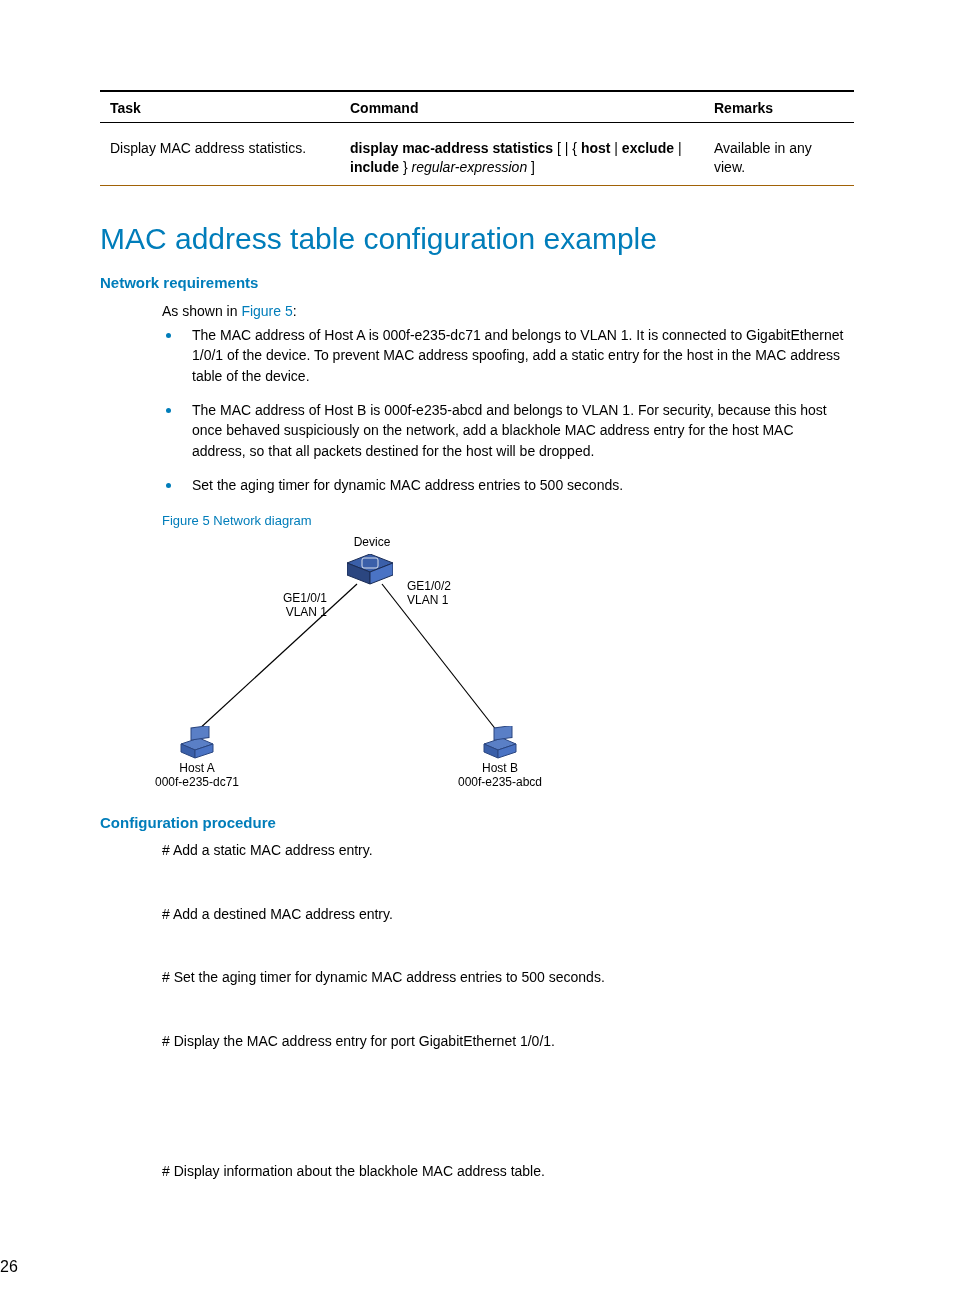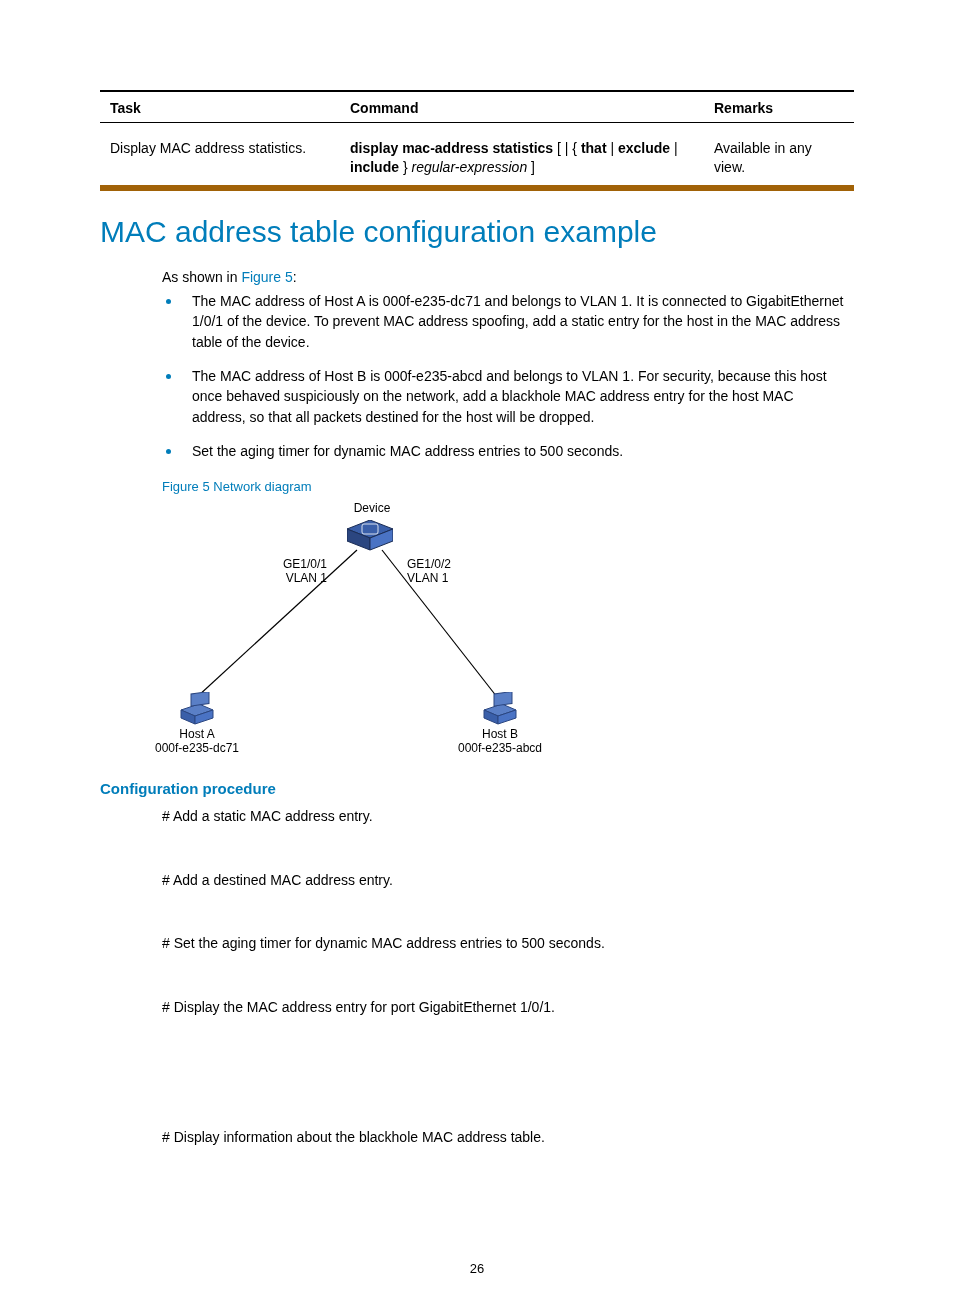--- a/index.html
+++ b/index.html
@@ -15,21 +15,21 @@
     min-height: 1296px;
     margin: 0 auto;
     padding: 90px 100px 40px 100px;
     box-sizing: border-box;
     position: relative;
   }
   table.cmdtable {
     width: 100%;
     border-collapse: collapse;
     border-top: 2px solid #000;
-    border-bottom: 6px solid #a16207;
+    border-bottom: 1px solid #a16207;
     margin-bottom: 22px;
   }
   table.cmdtable th {
     text-align: left;
     font-weight: bold;
     padding: 8px 10px 6px 10px;
     border-bottom: 1px solid #000;
     font-size: 14px;
   }
   table.cmdtable td {
@@ -38,21 +38,21 @@
     font-size: 14px;
     line-height: 1.35;
   }
   .cmd-bold { font-weight: bold; }
   .cmd-ital { font-style: italic; }
   h1.section-title {
     font-family: Arial, Helvetica, sans-serif;
     font-weight: normal;
     font-size: 30px;
     color: #007dba;
-    margin: 24px 0 18px 0;
+    margin: 36px 0 18px 0;
   }
   h2.subsection {
     font-size: 15px;
     font-weight: bold;
     color: #007dba;
     margin: 18px 0 10px 0;
   }
   .indent {
     margin-left: 62px;
     margin-right: 10px;
@@ -118,51 +118,52 @@
     margin-left: 62px;
     margin-bottom: 44px;
     line-height: 1.4;
   }
   .proc-step.last { margin-bottom: 0; }
   .page-num {
     position: absolute;
     bottom: 20px;
     width: 100%;
     left: 0;
-    text-align: center;
-    font-size: 13px;
+    text-align: left;
+    font-size: 16px;
   }
   svg.line { position: absolute; left:0; top:0; }
 </style>
 </head>
 <body>
 
 <div class="page">
 
   <table class="cmdtable">
     <thead>
       <tr>
         <th style="width:220px">Task</th>
         <th>Command</th>
         <th style="width:130px">Remarks</th>
       </tr>
     </thead>
     <tbody>
       <tr>
         <td>Display MAC address statistics.</td>
         <td>
-          <span class="cmd-bold">display mac-address statistics</span><span> [ | { </span><span class="cmd-bold">that</span><span> | </span><span class="cmd-bold">exclude</span><span> | </span><span class="cmd-bold">include</span><span> } </span><span class="cmd-ital">regular-expression</span><span> ]</span>
+          <span class="cmd-bold">display mac-address statistics</span><span> [ | { </span><span class="cmd-bold">host</span><span> | </span><span class="cmd-bold">exclude</span><span> | </span><span class="cmd-bold">include</span><span> } </span><span class="cmd-ital">regular-expression</span><span> ]</span>
         </td>
         <td>Available in any view.</td>
       </tr>
     </tbody>
   </table>
 
   <h1 class="section-title">MAC address table configuration example</h1>
 
+  <h2 class="subsection">Network requirements</h2>
 
   <div class="indent">
     <span>As shown in </span><span class="fig-ref">Figure 5</span><span>:</span>
   </div>
 
   <ul class="bullets">
     <li>The MAC address of Host A is 000f-e235-dc71 and belongs to VLAN 1. It is connected to GigabitEthernet 1/0/1 of the device. To prevent MAC address spoofing, add a static entry for the host in the MAC address table of the device.</li>
     <li>The MAC address of Host B is 000f-e235-abcd and belongs to VLAN 1. For security, because this host once behaved suspiciously on the network, add a blackhole MAC address entry for the host MAC address, so that all packets destined for the host will be dropped.</li>
     <li>Set the aging timer for dynamic MAC address entries to 500 seconds.</li>
   </ul>
@@ -180,21 +181,21 @@
       <polygon points="23,0 46,9 23,18 0,9" fill="#3a5fa9" stroke="#1b2d55"></polygon>
       <polygon points="0,9 23,18 23,30 0,21" fill="#2b4680" stroke="#1b2d55"></polygon>
       <polygon points="46,9 23,18 23,30 46,21" fill="#4a73c4" stroke="#1b2d55"></polygon>
       <rect x="15" y="4" width="16" height="10" rx="2" fill="none" stroke="#fff" stroke-width="0.8" transform="skewY(0)"></rect>
     </svg>
 
     <div class="fig-label" style="left:105px; top:56px; width:60px; text-align:right;">
       <span>GE1/0/1</span><br>
       <span>VLAN 1</span>
     </div>
-    <div class="fig-label" style="left:245px; top:56px; width:60px; text-align:left;">
+    <div class="fig-label" style="left:245px; top:44px; width:60px; text-align:left;">
       <span>GE1/0/2</span><br>
       <span>VLAN 1</span>
     </div>
 
     <svg class="host-icon" style="left:15px; top:190px;" viewBox="0 0 40 36">
       <polygon points="4,18 22,12 36,18 18,24" fill="#5a7fc6" stroke="#2b4680"></polygon>
       <polygon points="4,18 18,24 18,32 4,26" fill="#3a5fa9" stroke="#2b4680"></polygon>
       <polygon points="36,18 18,24 18,32 36,26" fill="#4a73c4" stroke="#2b4680"></polygon>
       <polygon points="8,2 26,2 26,14 8,14" fill="#5a7fc6" stroke="#2b4680" transform="skewY(-8) translate(6,2)"></polygon>
     </svg>

